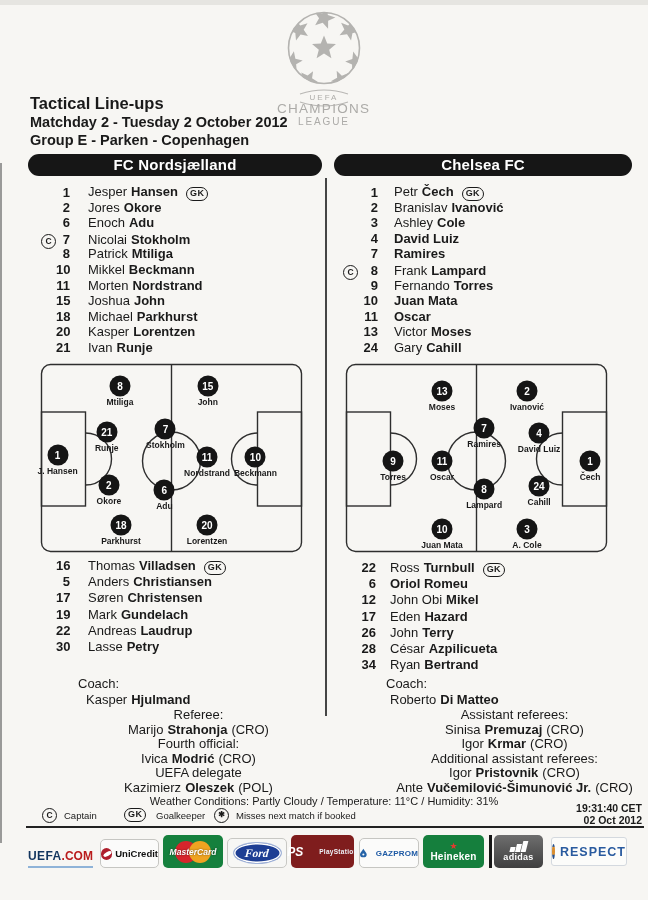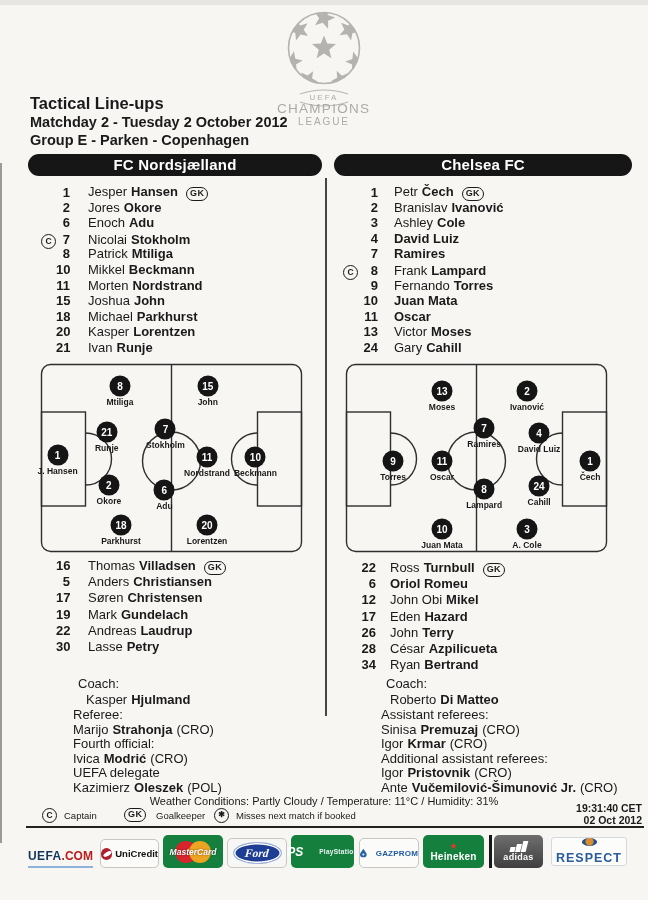--- a/index.html
+++ b/index.html
@@ -43,21 +43,21 @@
   .pp{position:absolute;transform:translate(-50%,-50%);text-align:center;}
   .ppnum{display:block;width:21px;height:21px;margin:0 auto;border-radius:50%;background:#151515;
          color:#fff;font-size:10px;font-weight:700;line-height:21px;}
   .pplabel{position:absolute;top:21px;left:50%;transform:translateX(-50%);
            font-size:8.5px;font-weight:700;white-space:nowrap;}
   
   .coach{width:360px;top:676px;font-size:13px;line-height:15.8px;}
   .coach b,.offname b{margin:0 4px;}
   .coach .coach-label{padding-left:var(--cl);} .coach .coach-name{padding-left:var(--cn);}
   .coach.col-l{--cl:78px;--cn:86px;} .coach.col-r{--cl:62px;--cn:66px;}
-  .officials{width:324px;top:708px;font-size:13px;line-height:14.5px;box-sizing:border-box;}
+  .officials{width:324px;top:708px;font-size:13px;line-height:14.5px;box-sizing:border-box;text-align:center;}
   .officials.col-l{padding-left:73px;} .officials.col-r{padding-left:57px;}
   .offname b{margin-left:4px;margin-right:4px;}
   
   .weather{left:0;top:795px;width:648px;text-align:center;font-size:11px;}
   .legend{left:0;top:808px;width:648px;height:16px;font-size:9.5px;}
   .legend .sym-circle{position:absolute;width:13px;height:13px;border:1.3px solid #1a1a1a;border-radius:50%;
            font-weight:700;text-align:center;}
   .leg-cap{left:42px;top:0;font-size:8.5px;line-height:12px;}
   .leg-gk{position:absolute;left:124px;top:0;}
   .leg-star{left:214px;top:0;font-size:8px;line-height:11.5px;}
@@ -81,36 +81,36 @@
   .mc-circles{position:relative;width:36px;height:22px;}
   .mc-c{position:absolute;top:0;width:22px;height:22px;border-radius:50%;}
   .mc-red{left:0;background:#d6252c;} .mc-org{right:0;background:#eea321;}
   .mc-text{position:absolute;left:50%;top:50%;transform:translate(-50%,-50%);font-style:italic;
            font-weight:700;font-size:8.5px;color:#fff;white-space:nowrap;text-shadow:0 0 2px rgba(0,0,0,.6);}
   .sp-ford{left:227px;top:4px;width:60px;height:30px;background:#f7f7f5;border:1px solid #c8c8c4;}
   .ford-oval{width:47px;height:20px;background:#1d3e94;border-radius:50%;display:flex;align-items:center;
              justify-content:center;box-shadow:inset 0 0 0 1.5px #fff,0 0 0 1px #9fb2d8;}
   .ford-text{font-family:"Liberation Serif",serif;font-style:italic;font-weight:700;font-size:11.5px;
              color:#fff;transform:skewX(-6deg);}
-  .sp-ps{left:291px;top:1px;width:63px;height:33px;background:#15803d;gap:16px;}
+  .sp-ps{left:291px;top:1px;width:63px;height:33px;background:#7f1d1d;gap:16px;}
   .ps-icon{color:#fff;font-weight:700;font-style:italic;font-size:12px;}
   .ps-text{color:#eef2f8;font-size:6.5px;font-weight:700;letter-spacing:.3px;}
   .sp-gaz{left:359px;top:4px;width:60px;height:30px;background:#fbfbfa;border:1px solid #c6c6c2;gap:9px;}
   .gaz-text{font-size:8px;font-weight:700;color:#1e5aa5;letter-spacing:.2px;}
   .sp-hei{left:423px;top:1px;width:61px;height:33px;background:#157f3d;flex-direction:column;gap:1px;}
   .hei-star{color:#e03a2f;font-size:9px;line-height:8px;}
   .hei-text{color:#fff;font-size:10px;font-weight:700;letter-spacing:.2px;}
   .sp-sep{left:489px;top:1px;width:2.5px;height:33px;background:#161616;}
   .sp-adi{left:494px;top:1px;width:49px;height:33px;background:linear-gradient(#6e6e6e,#3f3f3f);flex-direction:column;}
   .adi-bars{display:flex;align-items:flex-end;gap:1.5px;height:11px;margin-bottom:1px;}
   .adi-bars i{display:block;width:4.5px;background:#fff;transform:skewX(-14deg);}
   .adi-bars i:nth-child(1){height:5px;} .adi-bars i:nth-child(2){height:8px;} .adi-bars i:nth-child(3){height:11px;}
   .adi-text{color:#fff;font-size:9px;font-weight:700;letter-spacing:.3px;line-height:9px;}
   .sp-respect{left:551px;top:3px;width:76px;height:29px;background:#fcfcfa;border:1px solid #d4d9df;
-              border-radius:3px;display:flex;align-items:center;justify-content:center;gap:5px;flex-direction:column;}
+              border-radius:3px;display:flex;align-items:center;justify-content:center;gap:5px;}
   .respect-icon{width:15px;height:15px;border-radius:50%;
                 background:radial-gradient(circle at 50% 45%,#d98d2e 0 3.5px,#24508f 4.5px 7px,#16325c 7px);}
   .respect-text{color:#2a5b9f;font-weight:700;font-size:12.5px;letter-spacing:1px;}
 </style>
 </head>
 <body>
 
 <div class="page">
   <div class="abs scan-top"></div>
   <div class="abs scan-left"></div>

